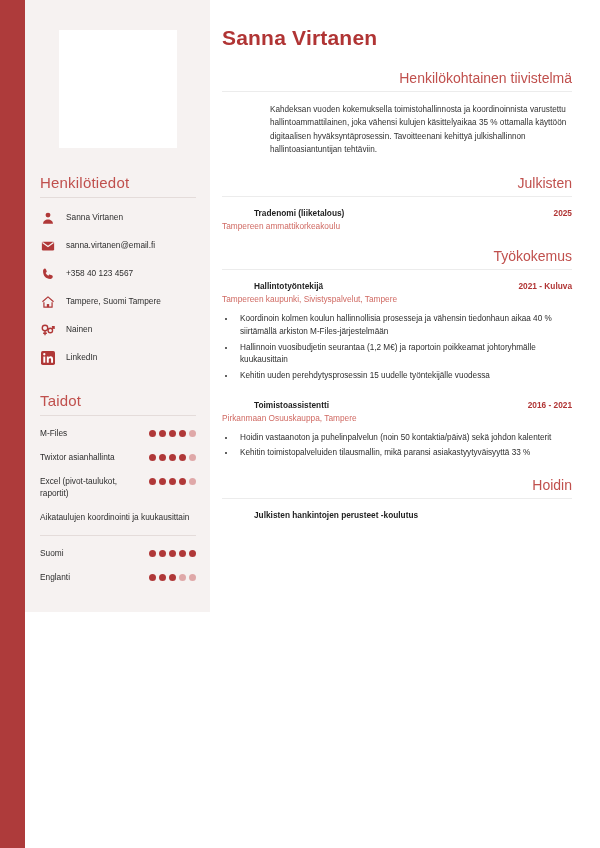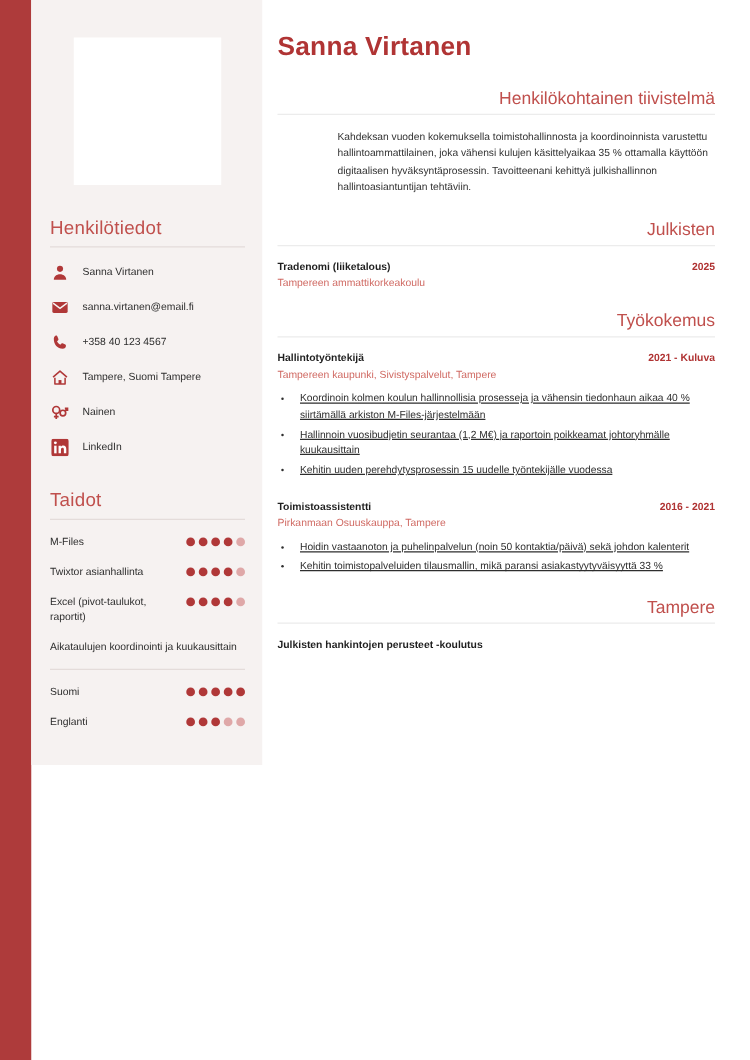--- a/index.html
+++ b/index.html
@@ -148,20 +148,21 @@
   }
 
   .sec { margin-bottom: 17px; }
 
   .entry { margin-bottom: 3px; }
   .entry-top {
     display: flex;
     justify-content: space-between;
     align-items: baseline;
     gap: 12px;
+    margin-left: 32px;
   }
   .entry-title {
     font-size: 8.3px;
     font-weight: bold;
     color: #1f1f1f;
   }
   .entry-date {
     font-size: 8.3px;
     font-weight: bold;
     color: #b03434;
@@ -176,21 +177,20 @@
   ul.bullets {
     margin: 9px 0 0 14px;
     padding: 0;
   }
   ul.bullets li {
     font-size: 8.2px;
     color: #2e2e2e;
     line-height: 1.55;
     margin-bottom: 3px;
     padding-left: 4px;
-    text-decoration: underline;
   }
 
   .gap-lg { height: 14px; }
 </style>
 </head>
 <body>
 
 <div class="page">
 
   <div class="stripe"></div>
@@ -378,21 +378,21 @@
             <div class="entry-org">Pirkanmaan Osuuskauppa, Tampere</div>
             <ul class="bullets">
               <li>Hoidin vastaanoton ja puhelinpalvelun (noin 50 kontaktia/päivä) sekä johdon kalenterit</li>
               <li>Kehitin toimistopalveluiden tilausmallin, mikä paransi asiakastyytyväisyyttä 33 %</li>
             </ul>
           </div>
         </div>
     </section>
 
     <section class="sec">
-      <div class="main-heading">Tampere</div>
+      <div class="main-heading">Hoidin</div>
       <div class="main-rule"></div>
       <div id="courses-list">
           <div class="entry">
             <div class="entry-top">
               <span class="entry-title">Julkisten hankintojen perusteet -koulutus</span>
             </div>
           </div>
         </div>
     </section>
 

